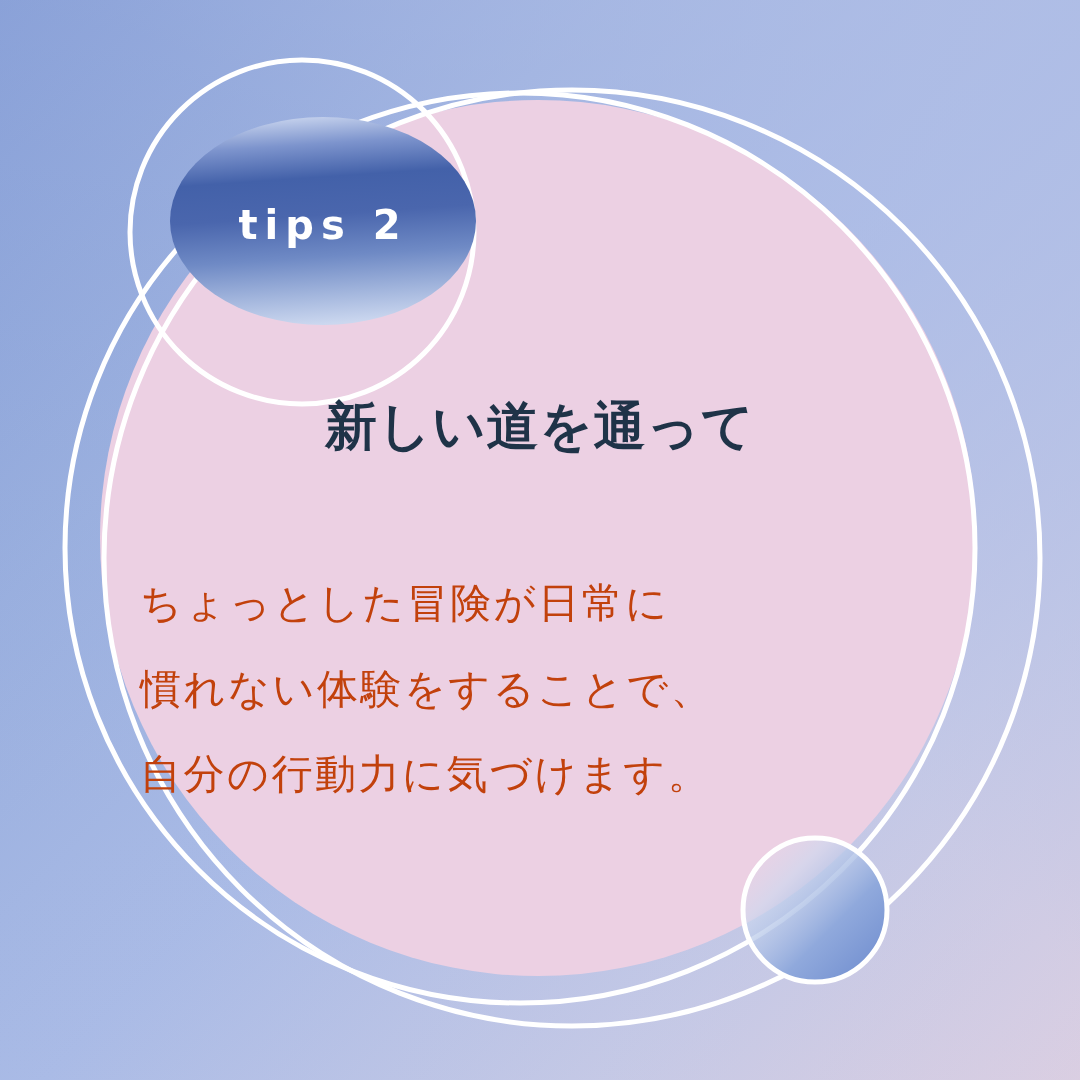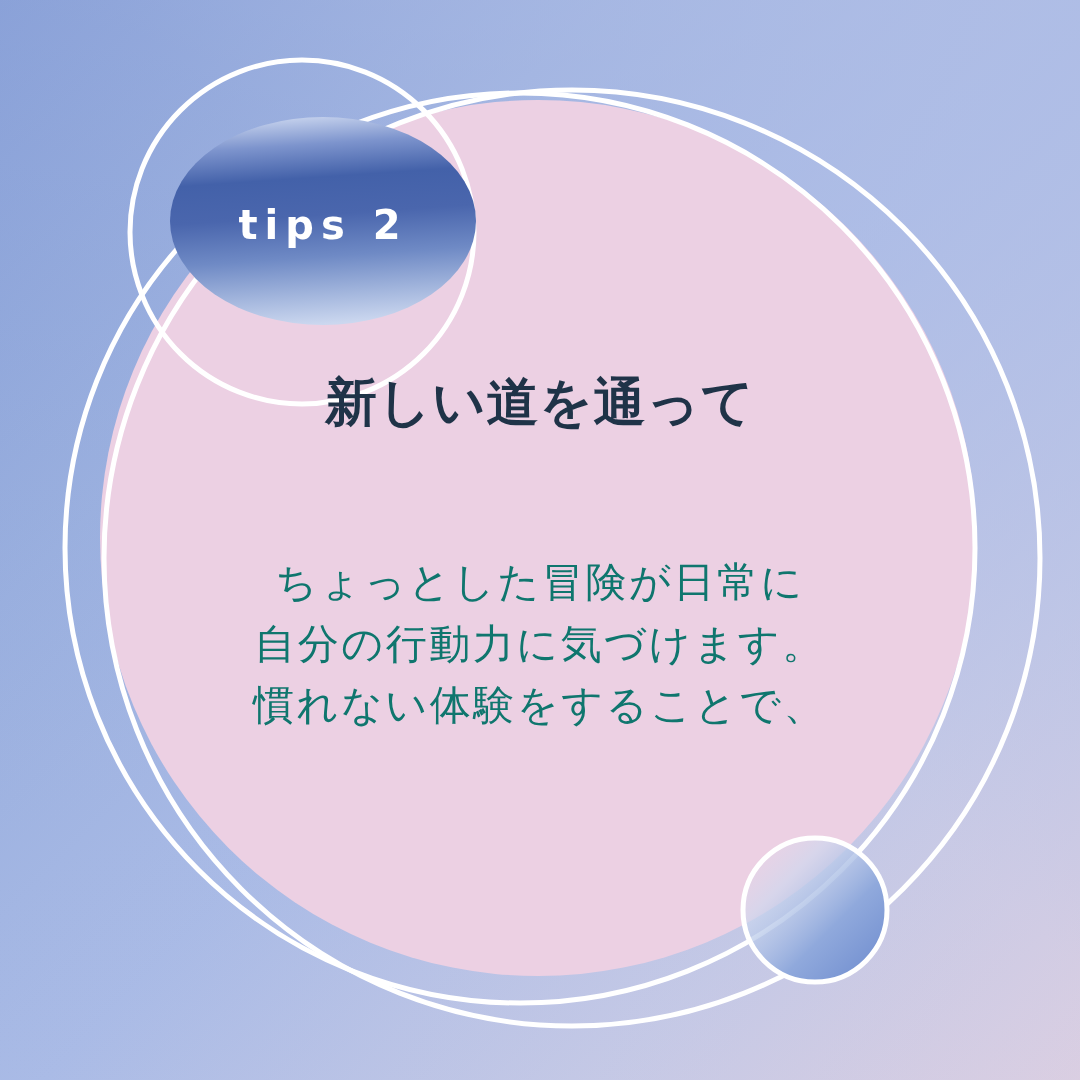--- a/index.html
+++ b/index.html
@@ -51,29 +51,28 @@
     font-weight: 700;
     line-height: 1.33;
     letter-spacing: 1px;
     font-family: "DejaVu Sans", "Liberation Sans", sans-serif;
   }
   #body-block {
     position: absolute;
     left: 140px;
     top: 552px;
     width: 800px;
-    text-align: center;
-    color: #0f766e;
+    color: #c2410c;
     font-size: 41px;
     font-weight: 400;
     line-height: 1.5;
     letter-spacing: 2.5px;
-    font-family: Liberation Sans, sans-serif;
+    font-family: Liberation Mono, monospace;
   }
-  .tline, .bline { display: block; white-space: nowrap; }
+  .tline, .bline { display: block; white-space: nowrap; margin-top: 24px; }
 </style>
 </head>
 <body>
 
 <div id="card">
 
   <svg id="bg-svg" viewBox="0 0 1080 1080" aria-hidden="true">
     <defs>
       <linearGradient id="bgGrad" x1="0" y1="0" x2="1" y2="1">
         <stop offset="0%" stop-color="#7f99d4"></stop>
@@ -121,18 +120,18 @@
   <div class="txt-layer">
 
     <div id="badge-label">tips 2</div>
 
     <div id="title-block">
       <span class="tline">新しい道を通って</span>
     </div>
 
     <div id="body-block">
       <span class="bline">ちょっとした冒険が日常に</span>
+      <span class="bline">慣れない体験をすることで、</span>
       <span class="bline">自分の行動力に気づけます。</span>
-      <span class="bline">慣れない体験をすることで、</span>
     </div>
 
   </div>
 </div>
 
 </body></html>

